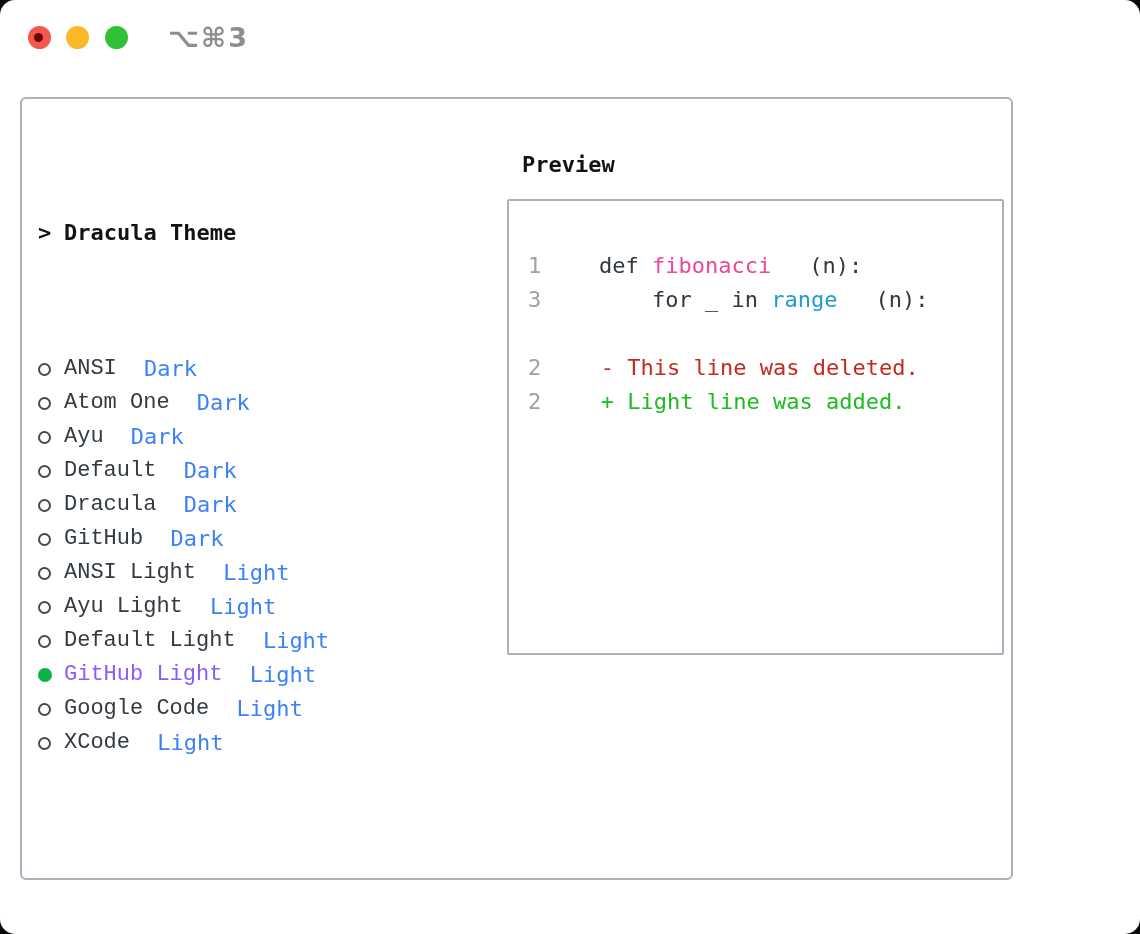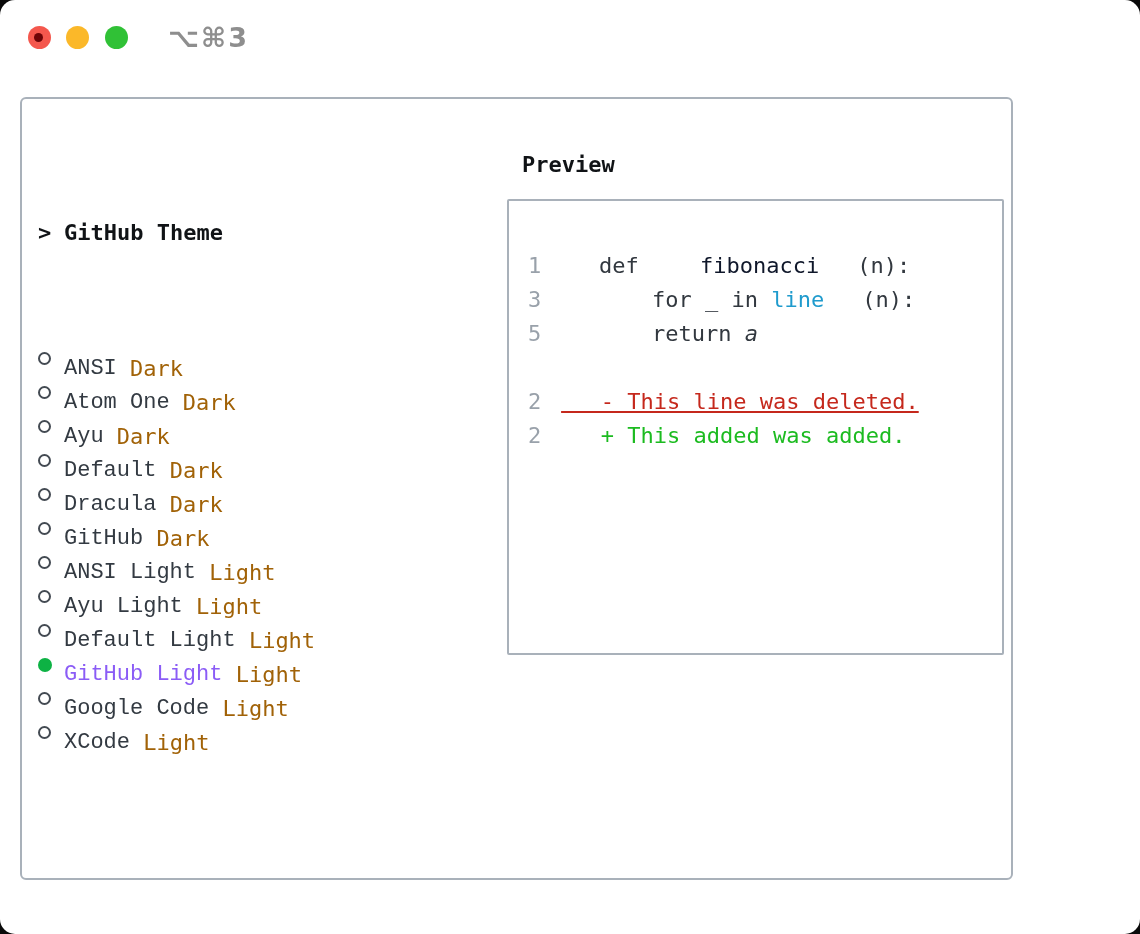--- a/index.html
+++ b/index.html
@@ -29,69 +29,69 @@
   
   .panel{
     position:absolute;left:20px;top:97px;
     width:989px;height:779px;
     border:2px solid #a9b1ba;border-radius:6px;
     background:#ffffff;
     font-size:22px;line-height:34px;
   }
   .left-col{position:absolute;left:16px;top:49px;white-space:pre;}
   .right-col{position:absolute;left:478px;top:49px;}
-  .row{height:34px;white-space:pre;display:flex;align-items:flex-start;}
+  .row{height:34px;white-space:pre;display:flex;align-items:center;}
   .marker{display:inline-flex;width:26px;flex:0 0 26px;align-items:center;}
   .prompt{font-weight:bold;color:#101316;}
   .hdr{font-weight:bold;color:#101316;}
   .radio{width:13px;height:13px;border-radius:50%;border:2px solid #434a52;box-sizing:border-box;}
   .radio.sel{border:none;background:#0db244;width:14px;height:14px;}
   .item-name{color:#333a42;font-family:Liberation Mono, monospace;}
   .item-name.sel{color:#8b5cf6;}
-  .variant{color:#a16207;}
+  .variant{color:#3b82f6;margin-left:14px;}
   .spacer{height:34px;}
   
   .preview-box{
     margin-left:7px;margin-top:17px;
     width:474px;height:404px;
     border:2px solid #a9b1ba;border-radius:2px;
     background:#ffffff;
     padding:48px 0 0 19px;box-sizing:content-box;
     overflow:hidden;
   }
   .code-line{height:34px;white-space:pre;}
   .lineno{display:inline-block;width:1ch;color:#99a1aa;margin-right:1.5ch;}
   .seg-code{color:#32383f;margin-left:38px;}
   .seg-var{color:#32383f;font-style:italic;}
-  .seg-func{color:#0f172a;margin-left:48px;}
+  .seg-func{color:#ec4899;}
   .seg-num{color:#0c7d87;}
   .seg-builtin{color:#1f9bcd;}
   .seg-context{color:#8d949c;}
-  .seg-deleted{color:#c5281c;text-decoration:underline;}
+  .seg-deleted{color:#c5281c;}
   .seg-added{color:#1cbb20;}
 </style>
 </head>
 <body>
 
 <div class="window">
 
   <div class="titlebar">
     <span class="tl red">
         <span class="dot"></span>
       </span>
     <span class="tl yellow"></span>
     <span class="tl green"></span>
     <span class="wtitle">⌥⌘3</span>
   </div>
 
   <div class="panel">
 
     <div class="left-col">
       <div class="row">
-        <span class="marker prompt">&gt;</span><span class="hdr">GitHub Theme</span>
+        <span class="marker prompt">&gt;</span><span class="hdr">Dracula Theme</span>
       </div>
 
       <div id="theme-items"><div class="row"><span class="marker"><span class="radio"></span></span><span class="item-name">ANSI</span><span class="variant"> Dark</span></div><div class="row"><span class="marker"><span class="radio"></span></span><span class="item-name">Atom One</span><span class="variant"> Dark</span></div><div class="row"><span class="marker"><span class="radio"></span></span><span class="item-name">Ayu</span><span class="variant"> Dark</span></div><div class="row"><span class="marker"><span class="radio"></span></span><span class="item-name">Default</span><span class="variant"> Dark</span></div><div class="row"><span class="marker"><span class="radio"></span></span><span class="item-name">Dracula</span><span class="variant"> Dark</span></div><div class="row"><span class="marker"><span class="radio"></span></span><span class="item-name">GitHub</span><span class="variant"> Dark</span></div><div class="row"><span class="marker"><span class="radio"></span></span><span class="item-name">ANSI Light</span><span class="variant"> Light</span></div><div class="row"><span class="marker"><span class="radio"></span></span><span class="item-name">Ayu Light</span><span class="variant"> Light</span></div><div class="row"><span class="marker"><span class="radio"></span></span><span class="item-name">Default Light</span><span class="variant"> Light</span></div><div class="row"><span class="marker"><span class="radio sel"></span></span><span class="item-name sel">GitHub Light</span><span class="variant"> Light</span></div><div class="row"><span class="marker"><span class="radio"></span></span><span class="item-name">Google Code</span><span class="variant"> Light</span></div><div class="row"><span class="marker"><span class="radio"></span></span><span class="item-name">XCode</span><span class="variant"> Light</span></div></div>
 
       <div class="row spacer"></div>
 
       
 
       
 
@@ -100,23 +100,22 @@
       
     </div>
 
     <div class="right-col">
       <div class="row" style="padding-left:22px;">
         <span class="hdr">Preview</span>
       </div>
       <div class="preview-box">
         <div id="code-lines">
             <div class="code-line"><span class="lineno">1</span><span class="seg-code">def </span><span class="seg-func">fibonacci</span><span class="seg-code">(n):</span></div>
-            <div class="code-line"><span class="lineno">3</span><span class="seg-code">    for _ in </span><span class="seg-builtin">line</span><span class="seg-code">(n):</span></div>
-            <div class="code-line"><span class="lineno">5</span><span class="seg-code">    return </span><span class="seg-var">a</span></div>
+            <div class="code-line"><span class="lineno">3</span><span class="seg-code">    for _ in </span><span class="seg-builtin">range</span><span class="seg-code">(n):</span></div>
             <div class="code-line"><span class="lineno"></span></div>
             <div class="code-line"><span class="lineno">2</span><span class="seg-deleted">   - This line was deleted.</span></div>
-            <div class="code-line"><span class="lineno">2</span><span class="seg-added">   + This added was added.</span></div>
+            <div class="code-line"><span class="lineno">2</span><span class="seg-added">   + Light line was added.</span></div>
           </div>
       </div>
     </div>
 
   </div>
 </div>
 
 </body></html>

